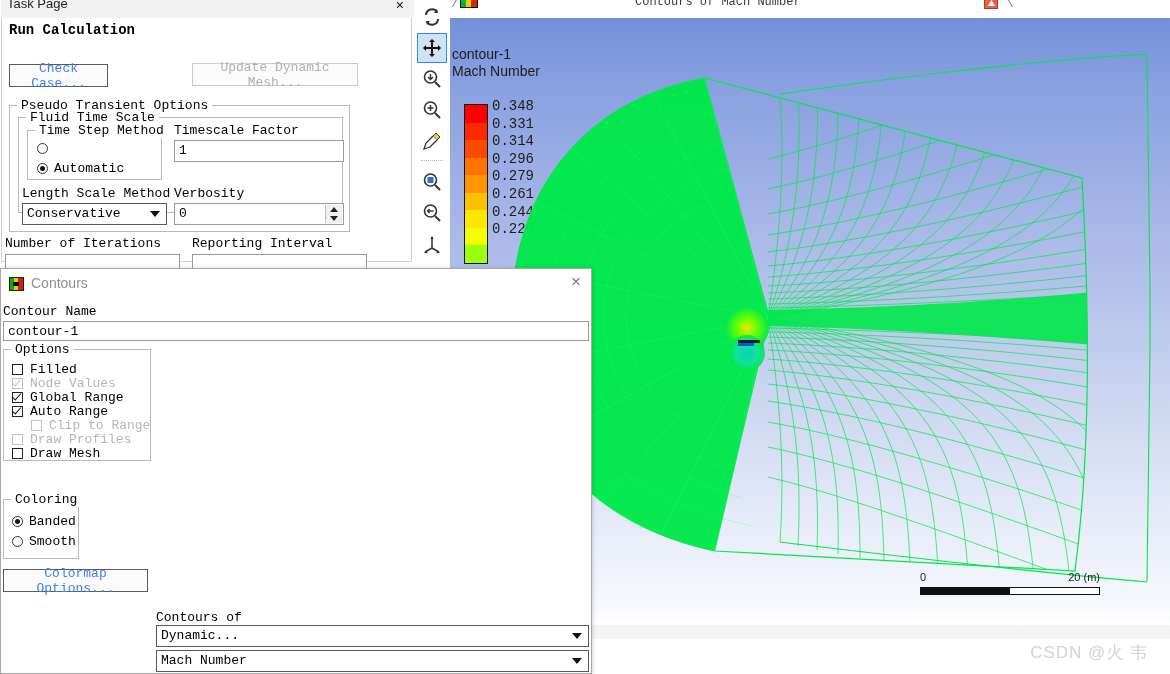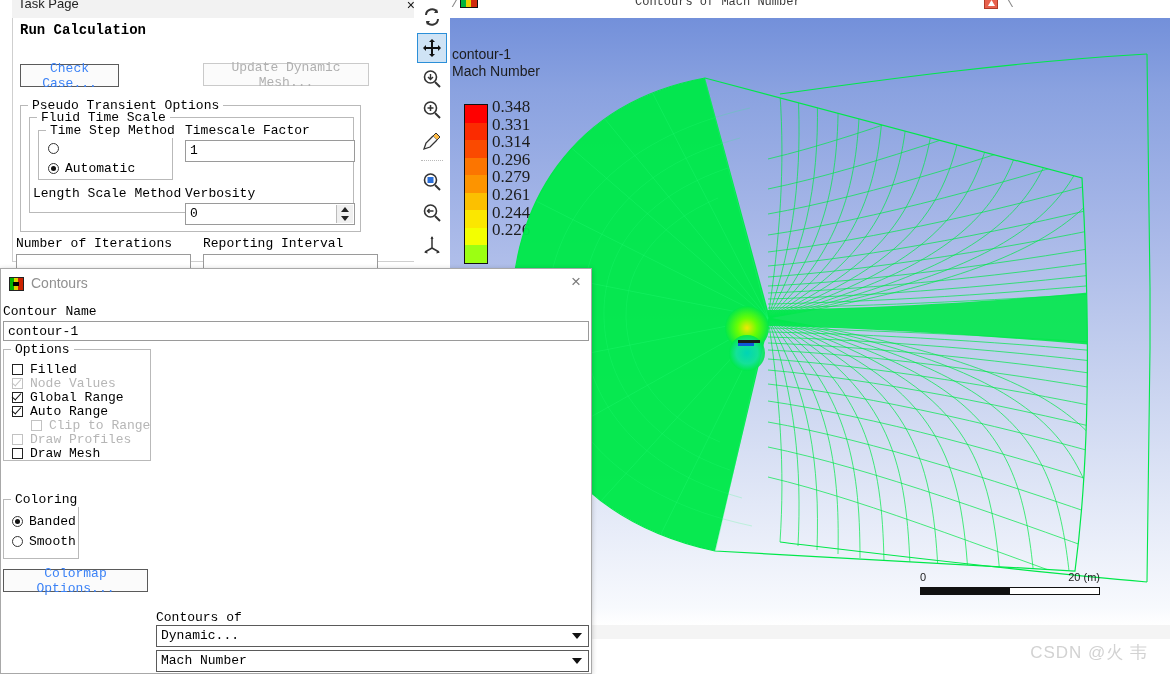--- a/index.html
+++ b/index.html
@@ -8,21 +8,21 @@
     background:#ffffff;
     font-family:"Liberation Mono","DejaVu Sans Mono",monospace;
     font-size:13px;color:#000;
     -webkit-font-smoothing:none;
   }
   
   .abs{position:absolute;}
   .nosel{user-select:none;}
 
   
-  #task-page{left:12px;top:0;width:413px;height:262px;background:#fff;padding-left:43px;}
+  #task-page{left:1px;top:0;width:413px;height:262px;background:#fff;padding-left:43px;}
   #task-page-titlebar{
     position:absolute;left:0;top:0;width:413px;height:18px;
     background:#f2f2f2;
   }
   #task-page-title{
     position:absolute;left:6px;top:-4px;font-size:13px;color:#222;
     font-family:"Liberation Sans",sans-serif;white-space:nowrap;
   }
   #task-page-close{
     position:absolute;right:10px;top:-3px;font-size:14px;color:#111;
@@ -121,21 +121,21 @@
     position:absolute;left:0;top:18px;width:720px;height:607px;
     background:linear-gradient(to bottom,#7390da 0%,#8aa2e0 12%,#a8b8e8 35%,#c6d1ef 58%,#e2e8f7 80%,#f7f9fd 97%,#ffffff 100%);
     overflow:hidden;
   }
   #gfx-bottom{position:absolute;left:0;top:625px;width:720px;height:14px;background:#f4f4f4;border-bottom:1px solid #6b6b6b;}
   #gfx-foot{position:absolute;left:0;top:639px;width:720px;height:35px;background:#fff;}
 
   #cb-title{position:absolute;left:2px;top:28px;font-family:"Liberation Sans",sans-serif;font-size:14px;color:#1c1c1c;line-height:17px;white-space:nowrap;}
   #colorbar{position:absolute;left:14px;top:86px;width:24px;height:160px;border:1px solid #111;box-sizing:border-box;overflow:hidden;}
   #colorbar div{width:100%;}
-  #cb-labels{position:absolute;left:42px;top:80px;font-family:Liberation Serif, serif;font-size:17px;color:#1c1c1c;}
+  #cb-labels{position:absolute;left:42px;top:80px;font-family:Liberation Mono, monospace;font-size:14px;color:#1c1c1c;}
   #cb-labels div{height:17.6px;line-height:17.6px;}
 
   #scalebar{position:absolute;left:470px;top:553px;width:180px;}
   #sb-nums{position:relative;height:14px;font-family:"Liberation Sans",sans-serif;font-size:11px;color:#222;}
   #sb-nums .l{position:absolute;left:0;top:0;}
   #sb-nums .r{position:absolute;right:0;top:0;}
   #sb-bar{position:relative;height:8px;border:1px solid #111;box-sizing:border-box;background:#fff;margin-top:2px;}
   #sb-bar::before{content:"";position:absolute;left:0;top:0;bottom:0;width:50%;background:#111;}
 
   #watermark{position:absolute;right:22px;bottom:10px;font-family:"Liberation Sans",sans-serif;
@@ -201,20 +201,24 @@
             <span>Automatic</span>
           </div>
         </div>
 
         <div class="lbl" style="left:155px;top:5px;">Timescale Factor</div>
         <div class="field" style="left:155px;top:22px;width:170px;height:22px;">1</div>
 
         <div class="lbl" style="left:3px;top:68px;">Length Scale Method</div>
         <div class="lbl" style="left:155px;top:68px;">Verbosity</div>
 
+        <div class="combo" style="left:3px;top:85px;width:145px;height:22px;">
+          <span>Conservative</span>
+          <span class="arw"></span>
+        </div>
 
         <div class="field" style="left:155px;top:85px;width:170px;height:22px;">
           <span>0</span>
           <span class="spinner">
             <div class="up"></div>
             <div class="dn"></div>
           </span>
         </div>
       </div>
     </div>

